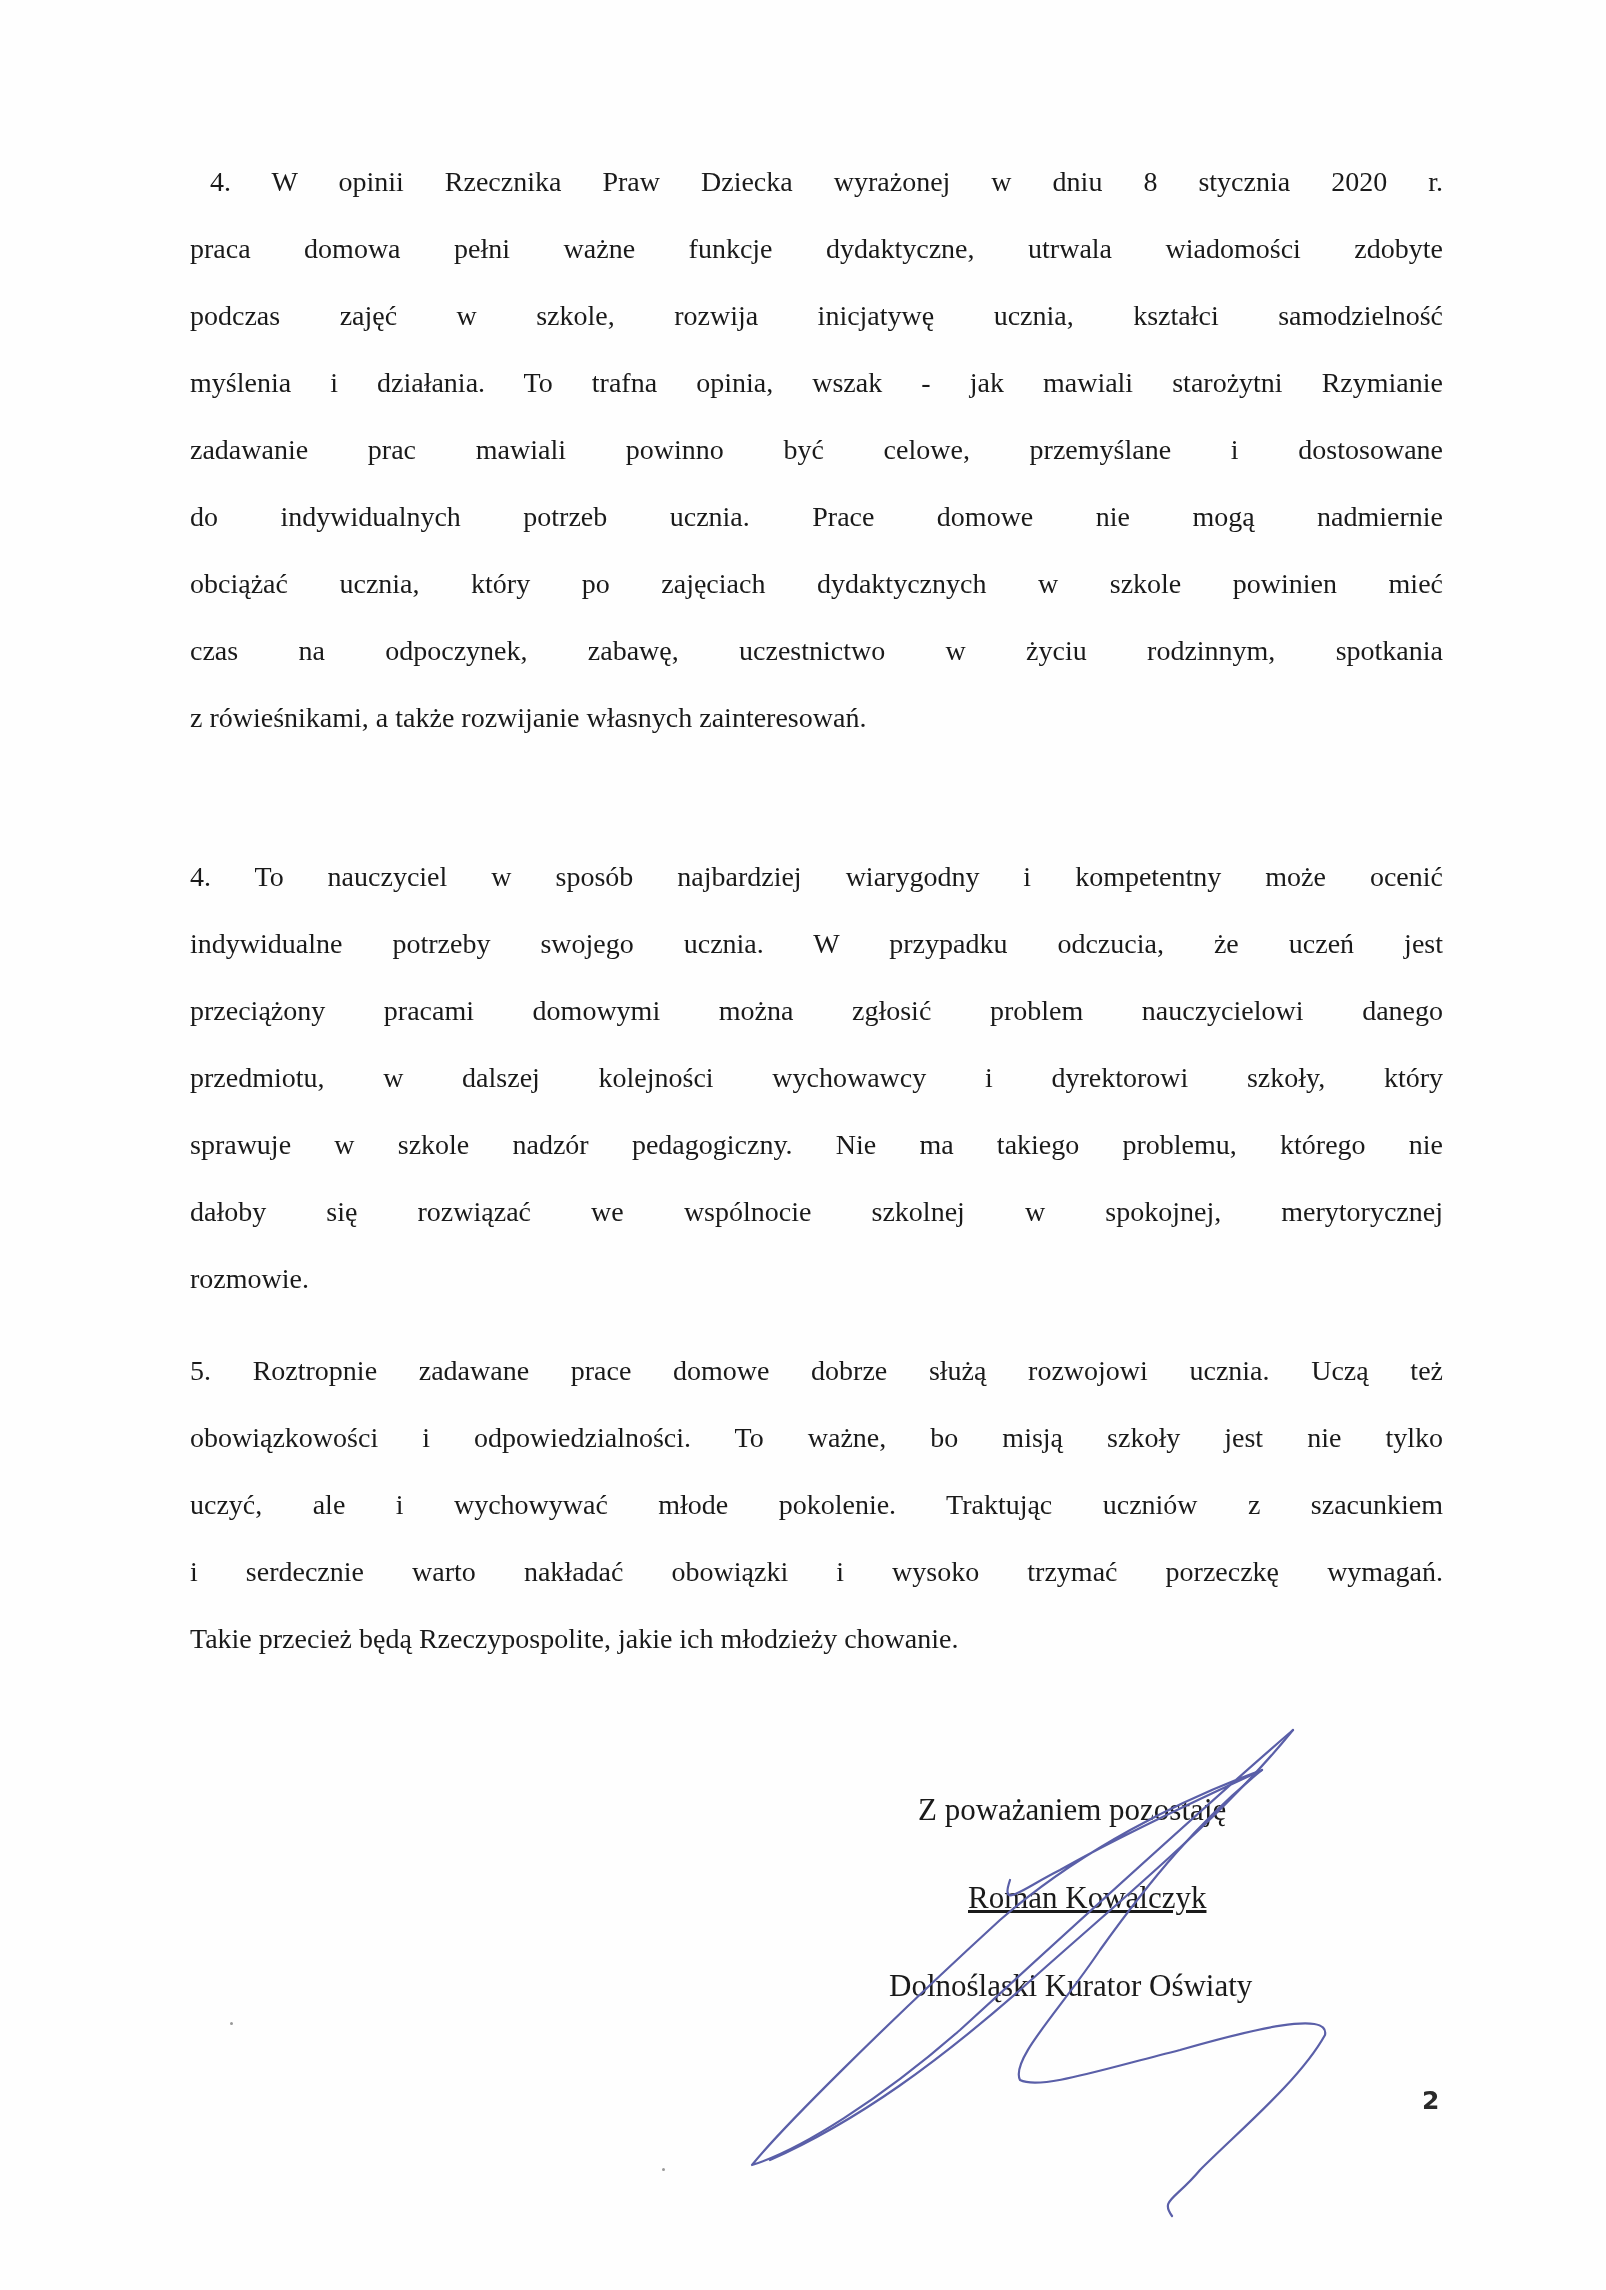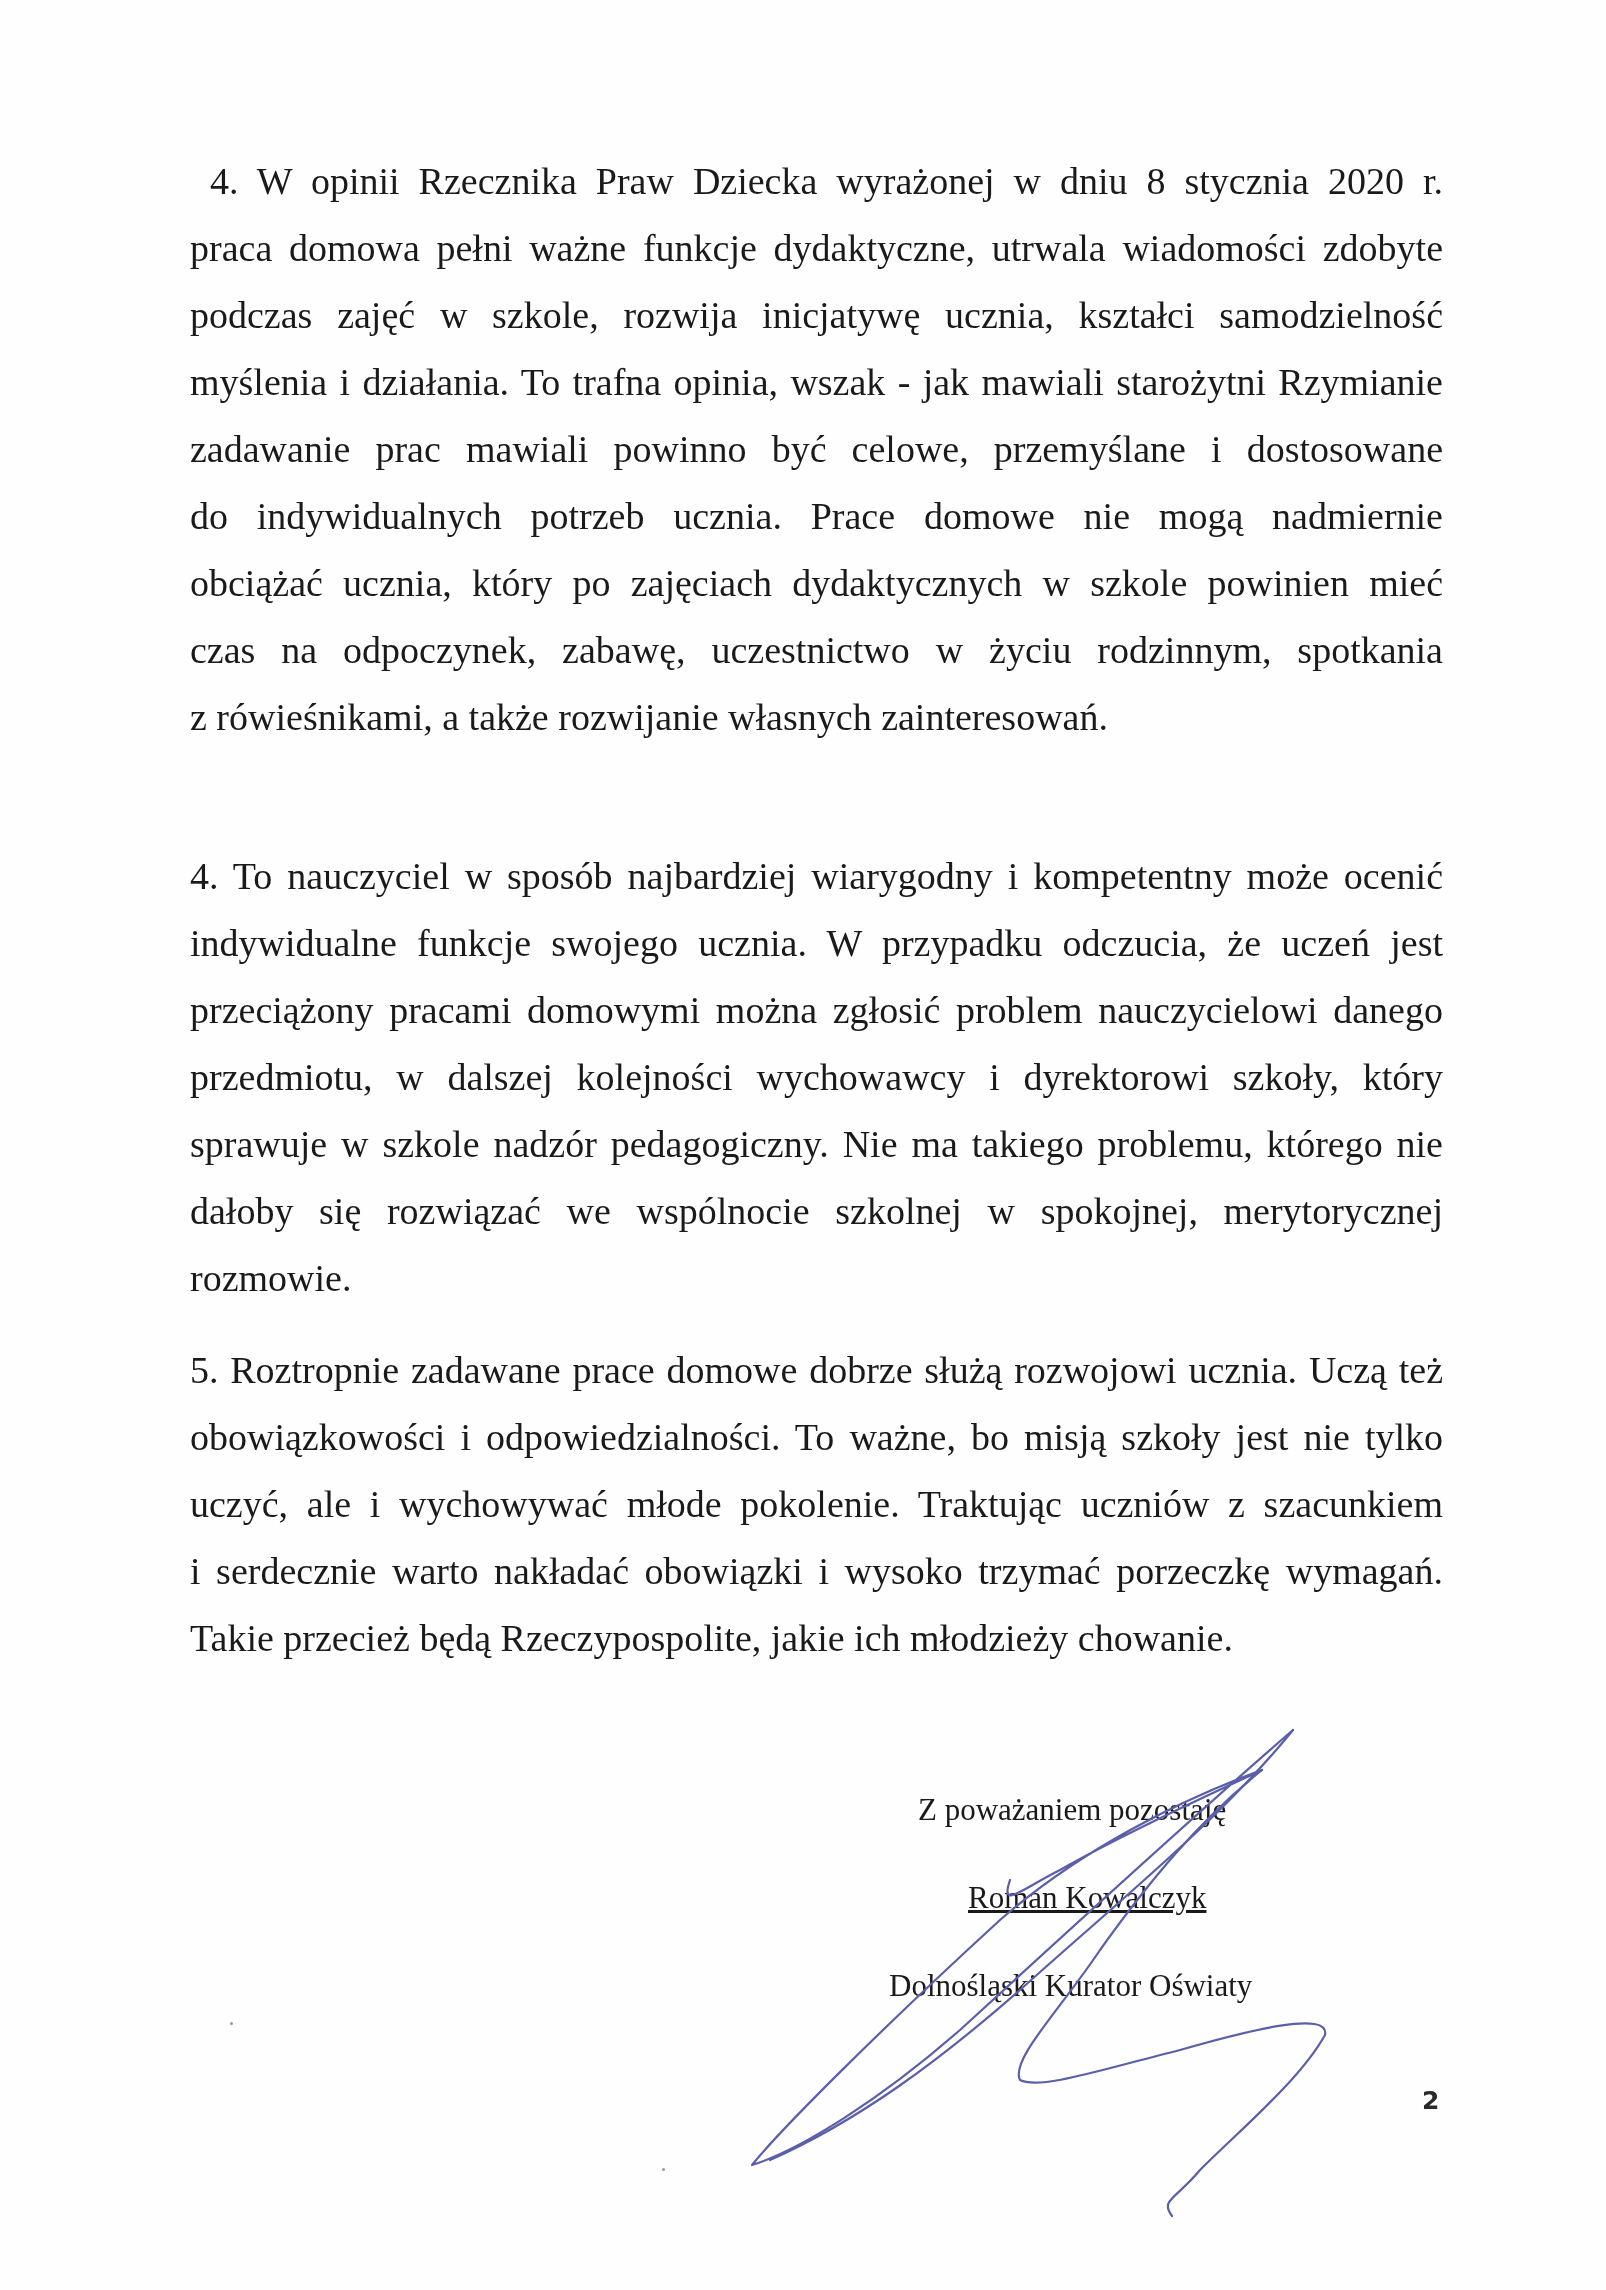--- a/index.html
+++ b/index.html
@@ -1,19 +1,19 @@
 <!DOCTYPE html>
 <html><head>
 <meta charset="utf-8">
 <style>
   html, body { margin:0; padding:0; background:#ffffff; }
   body { width:1606px; height:2290px; position:relative; overflow:hidden;
          font-family:"Liberation Serif", serif; color:#1a1a1a; }
   .page { position:absolute; left:0; top:0; width:1606px; height:2290px; background:#fefefe; }
-  .para { position:absolute; left:190px; width:1253px; font-size:38px; line-height:67px;
+  .para { position:absolute; left:190px; width:1253px; font-size:28px; line-height:67px;
           text-align:justify; }
   .para .line { display:block; height:67px; text-align:justify; text-align-last:justify; white-space:nowrap; }
   .para .line.last { text-align-last:left; }
   .para .line.first-indent { padding-left:20px; }
   #p1 { top:148px; }
   #p2 { top:843px; }
   #p3 { top:1337px; }
   .closing { position:absolute; font-size:31px; line-height:40px; white-space:nowrap; }
   #closing-greeting { left:918px; top:1790px; }
   #closing-name { left:968px; top:1878px;text-decoration:underline; }
@@ -35,21 +35,21 @@
     <span class="line">myślenia i działania. To trafna opinia, wszak - jak mawiali starożytni Rzymianie</span>
     <span class="line">zadawanie prac mawiali powinno być celowe, przemyślane i dostosowane</span>
     <span class="line">do indywidualnych potrzeb ucznia. Prace domowe nie mogą nadmiernie</span>
     <span class="line">obciążać ucznia, który po zajęciach dydaktycznych w szkole powinien mieć</span>
     <span class="line">czas na odpoczynek, zabawę, uczestnictwo w życiu rodzinnym, spotkania</span>
     <span class="line last">z rówieśnikami, a także rozwijanie własnych zainteresowań.</span>
   </div>
 
   <div class="para" id="p2">
     <span class="line">4. To nauczyciel w sposób najbardziej wiarygodny i kompetentny może ocenić</span>
-    <span class="line">indywidualne funkcje swojego ucznia. W przypadku odczucia, że uczeń jest</span>
+    <span class="line">indywidualne potrzeby swojego ucznia. W przypadku odczucia, że uczeń jest</span>
     <span class="line">przeciążony pracami domowymi można zgłosić problem nauczycielowi danego</span>
     <span class="line">przedmiotu, w dalszej kolejności wychowawcy i dyrektorowi szkoły, który</span>
     <span class="line">sprawuje w szkole nadzór pedagogiczny. Nie ma takiego problemu, którego nie</span>
     <span class="line">dałoby się rozwiązać we wspólnocie szkolnej w spokojnej, merytorycznej</span>
     <span class="line last">rozmowie.</span>
   </div>
 
   <div class="para" id="p3">
     <span class="line">5. Roztropnie zadawane prace domowe dobrze służą rozwojowi ucznia. Uczą też</span>
     <span class="line">obowiązkowości i odpowiedzialności. To ważne, bo misją szkoły jest nie tylko</span>

